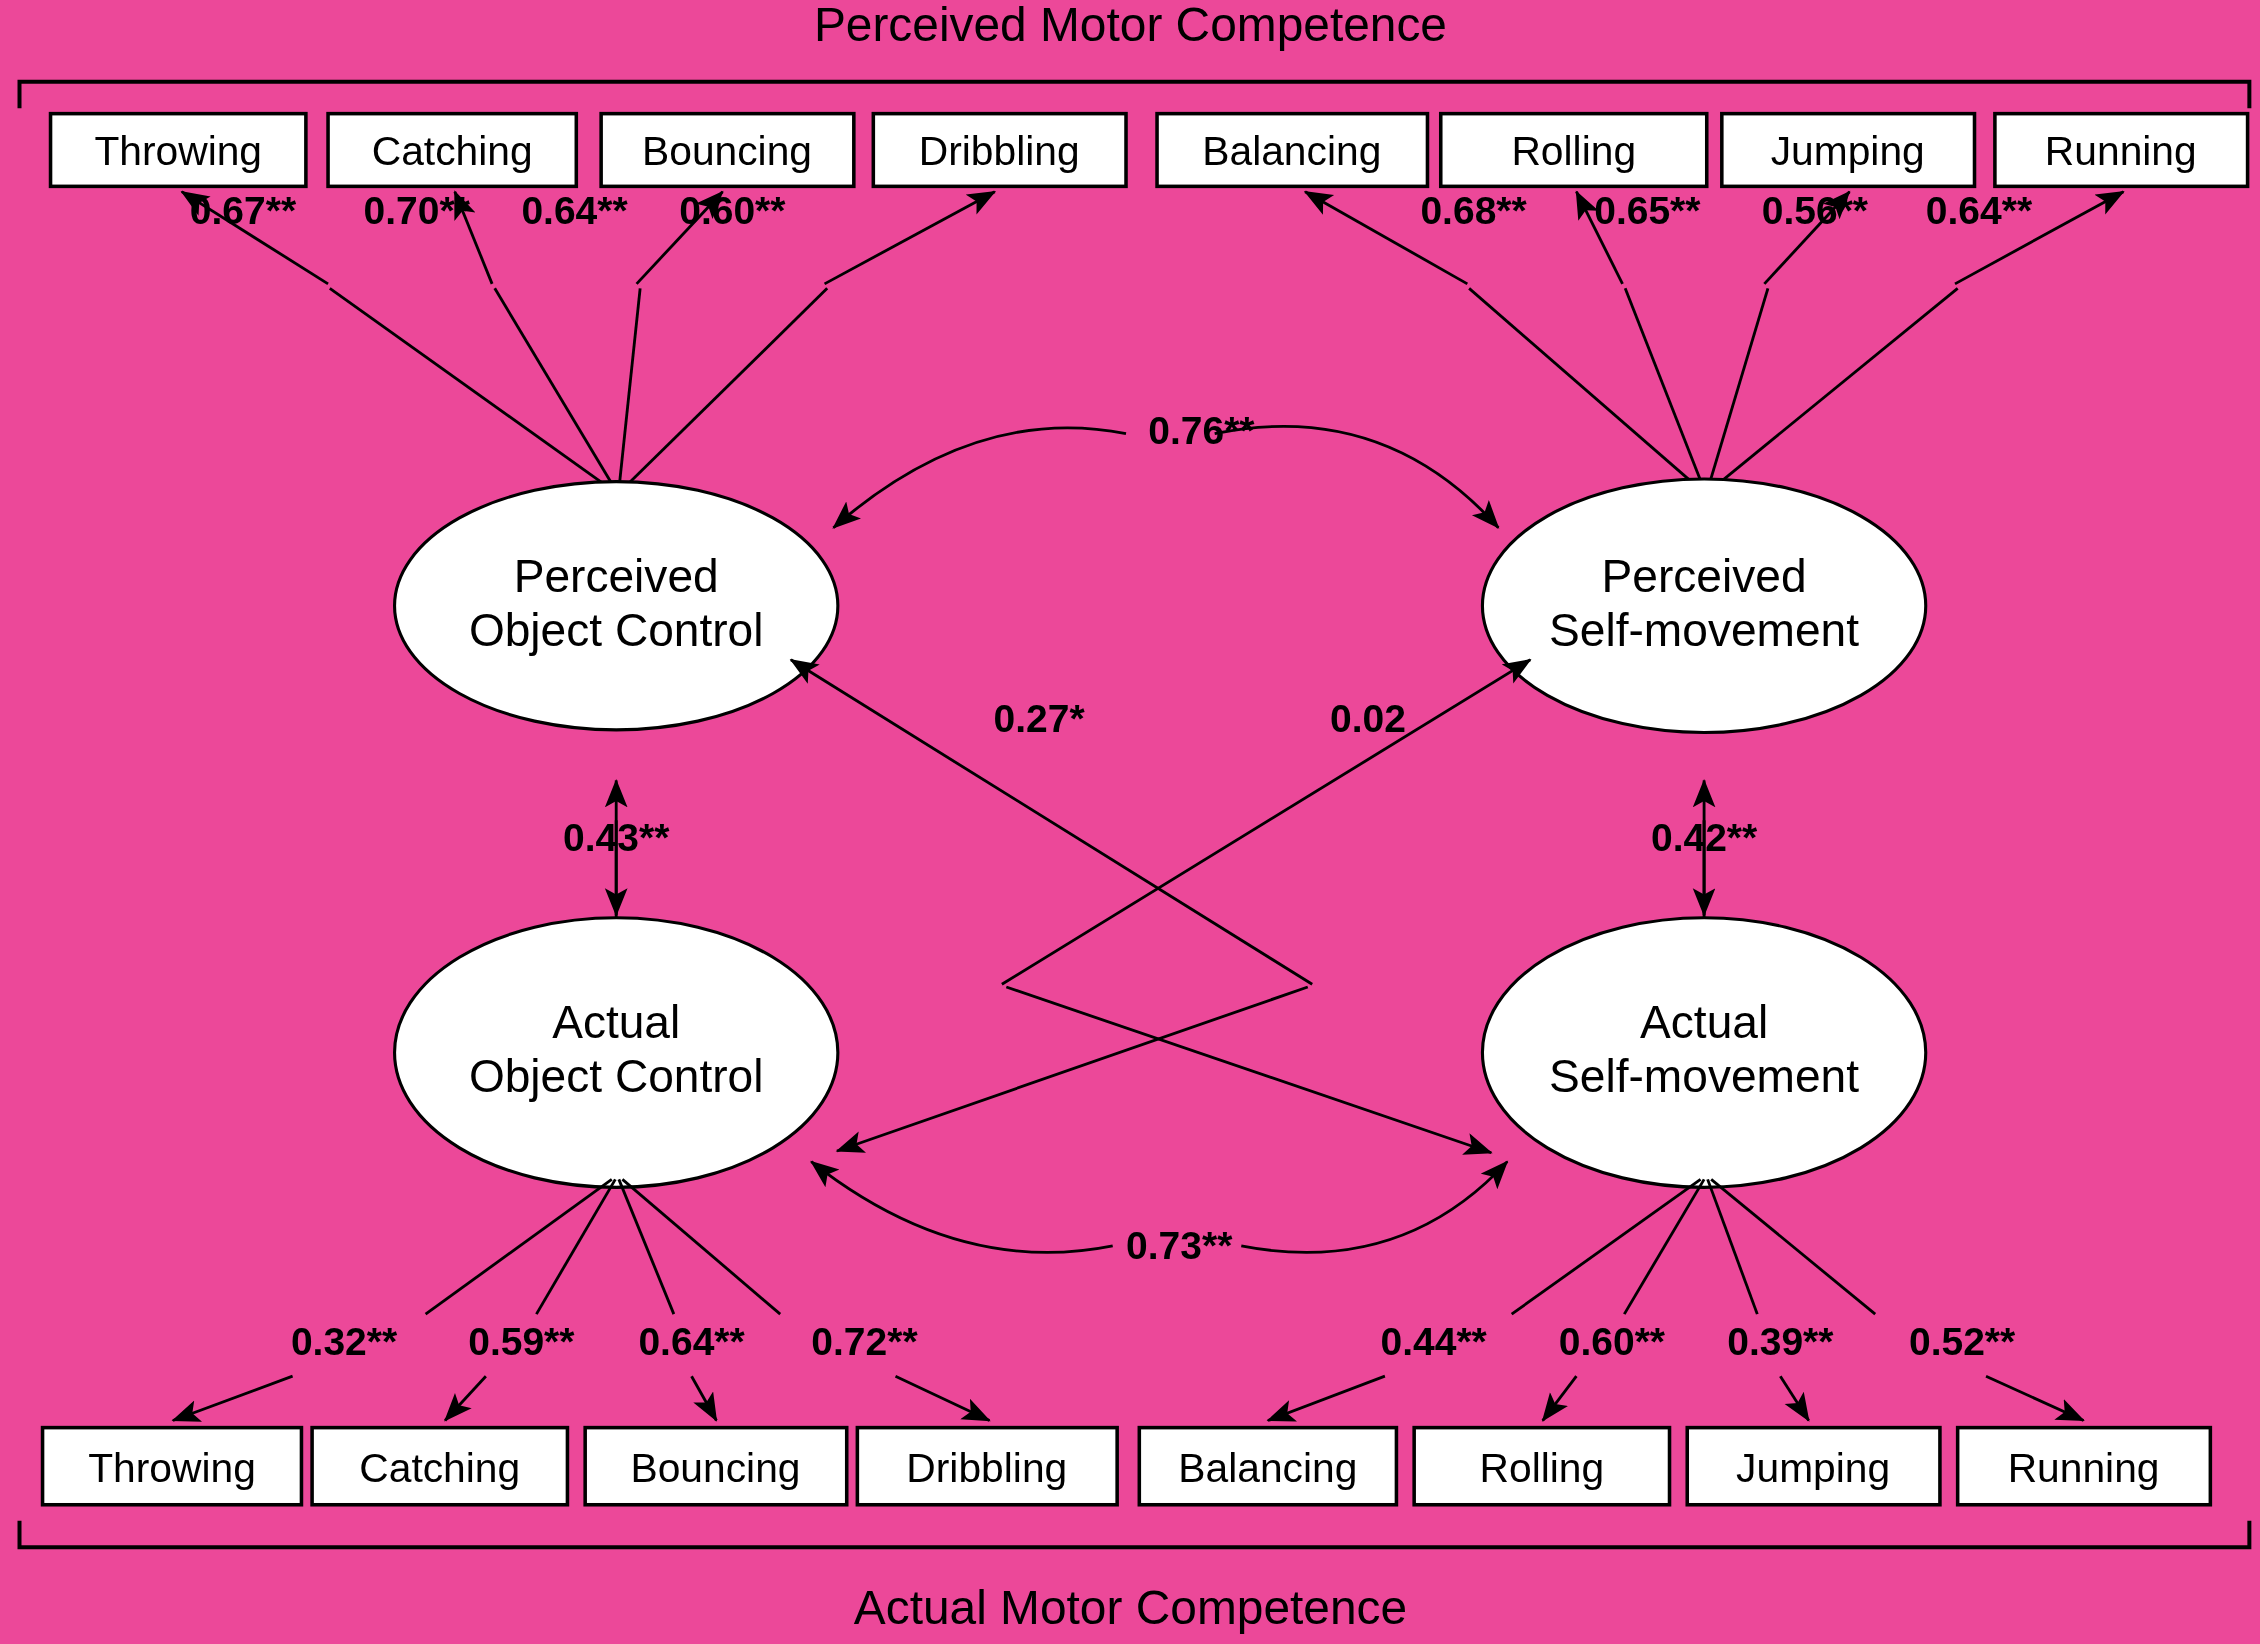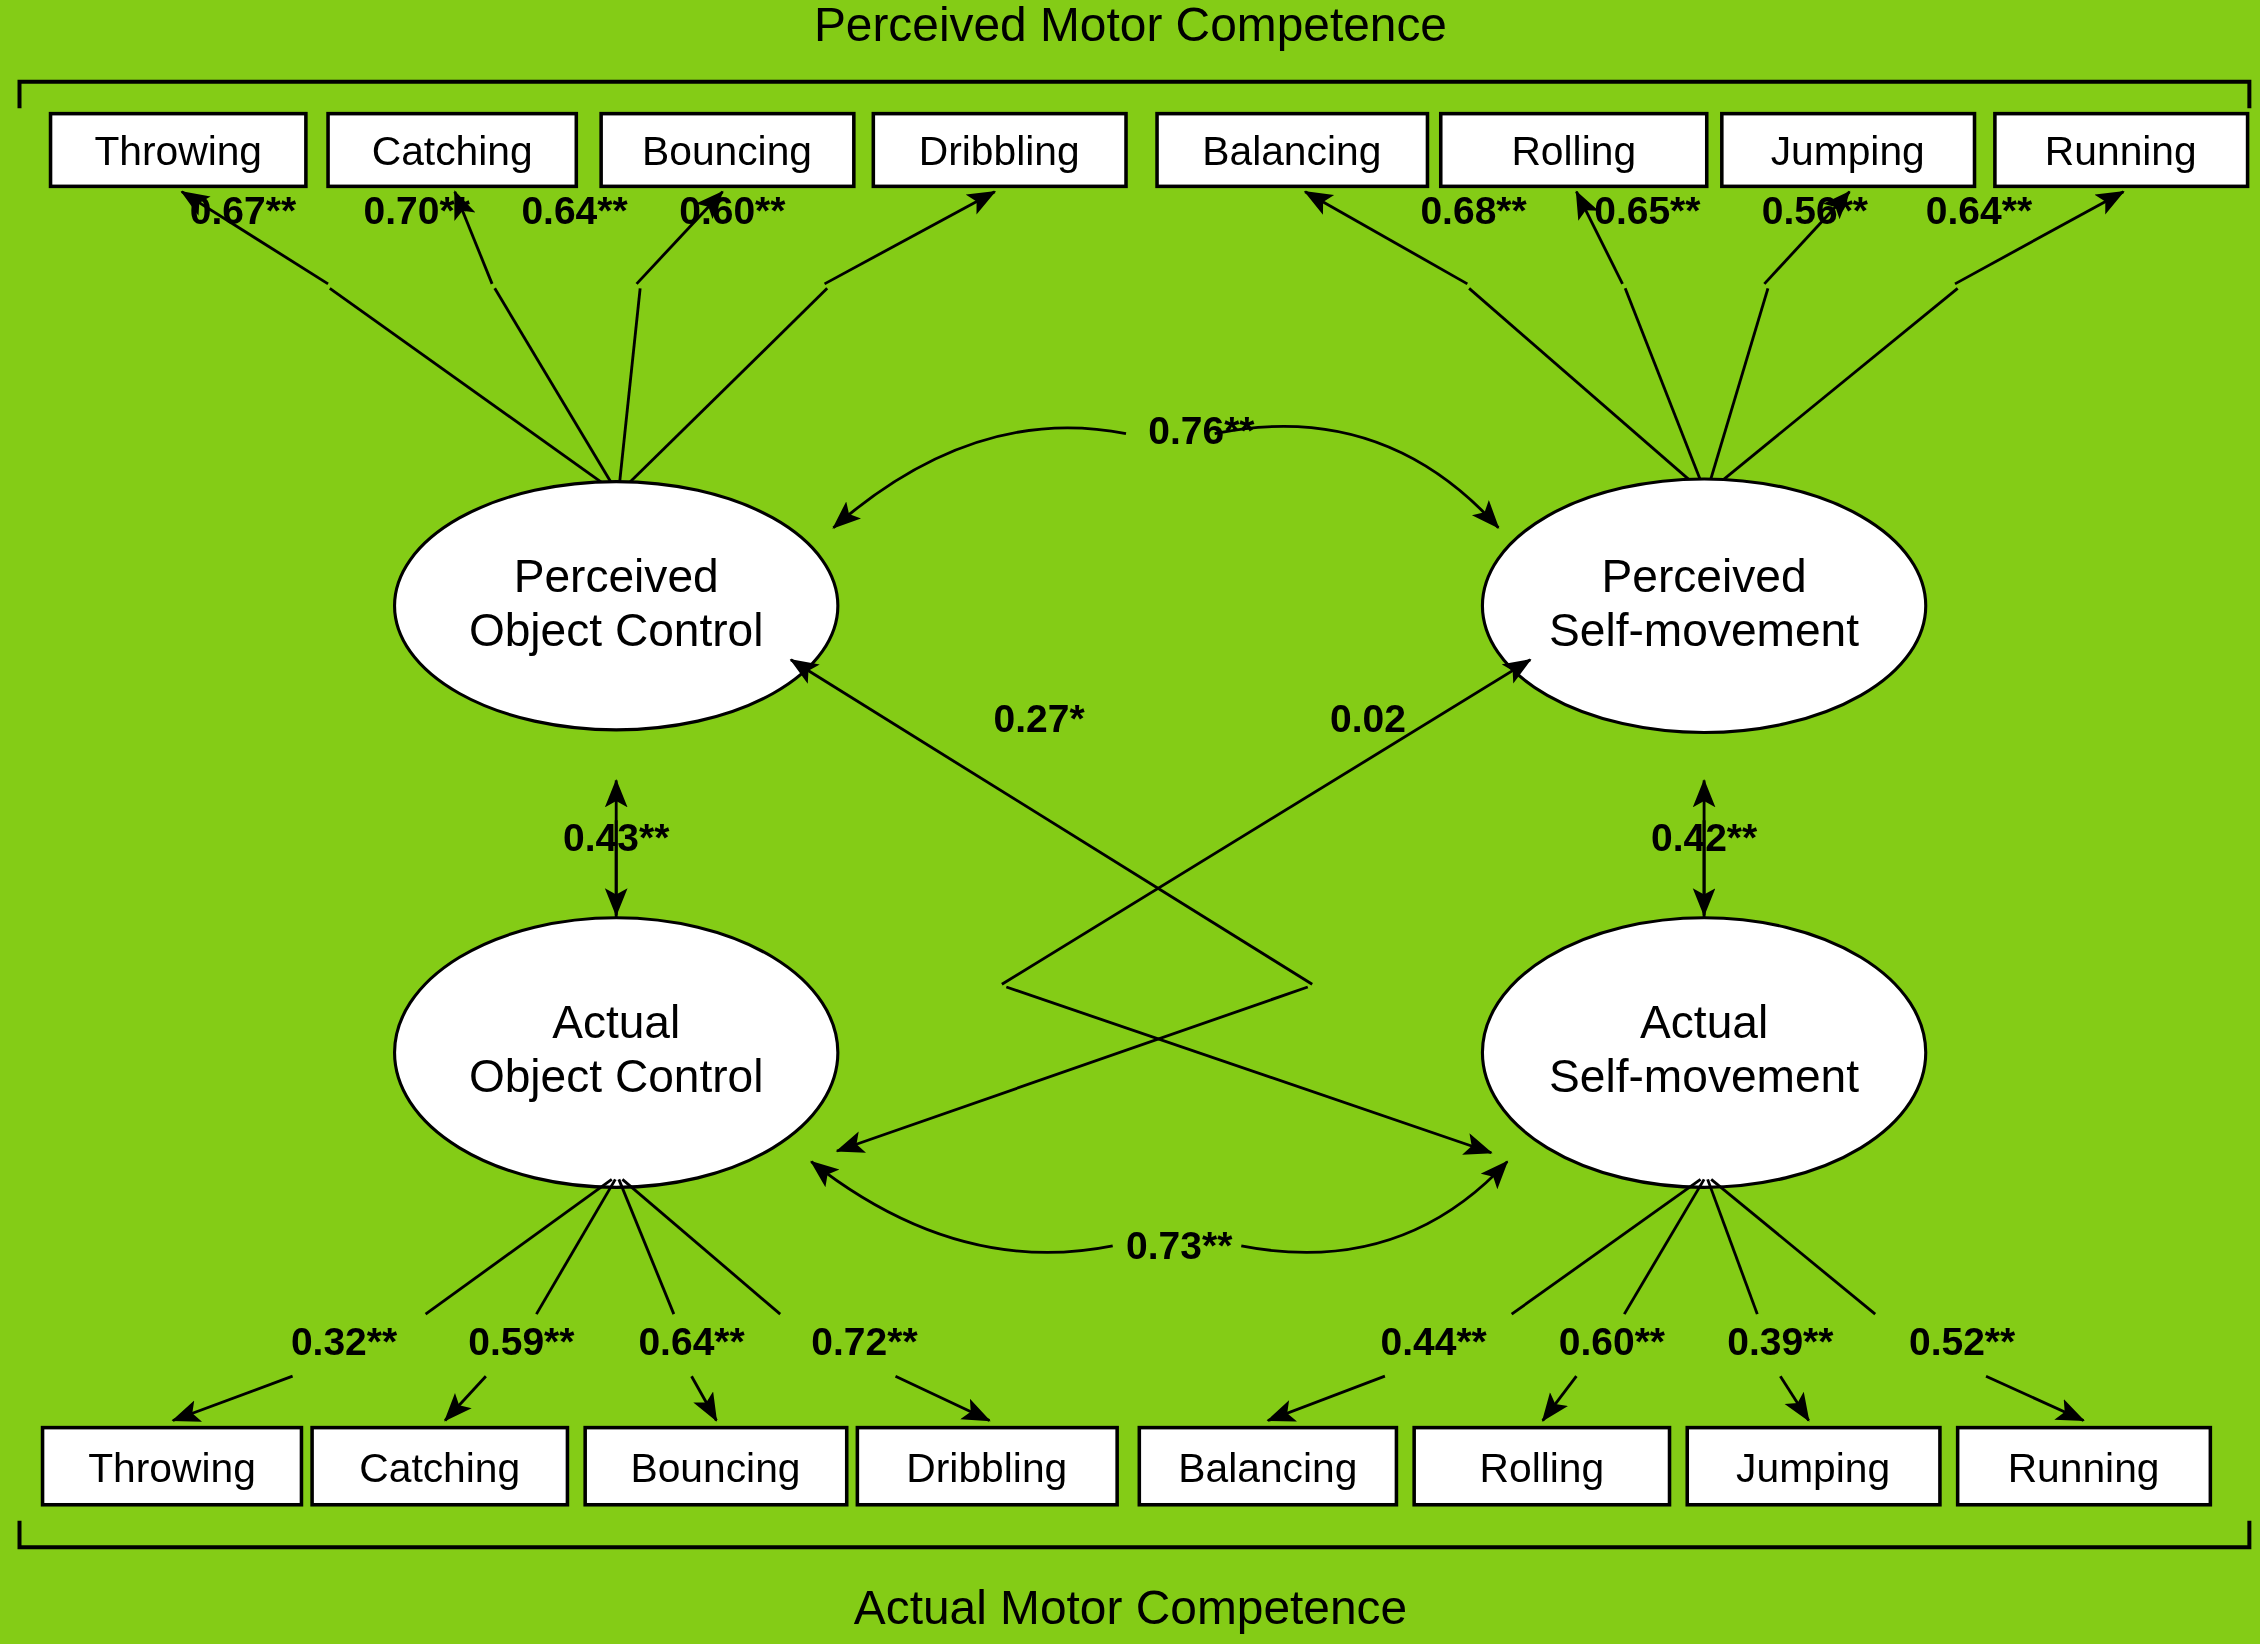--- a/index.html
+++ b/index.html
@@ -4,21 +4,21 @@
 <style>
   html, body {
     margin: 0;
     padding: 0;
     background: #ffffff;
   }
   #stage {
     position: relative;
     width: 2260px;
     height: 1645px;
-    background: #84cc16;
+    background: #ec4899;
     font-family: "Liberation Sans", sans-serif;
     overflow: hidden;
   }
   svg.diagram {
     position: absolute;
     top: 0;
     left: 0;
     width: 2260px;
     height: 1645px;
   }

